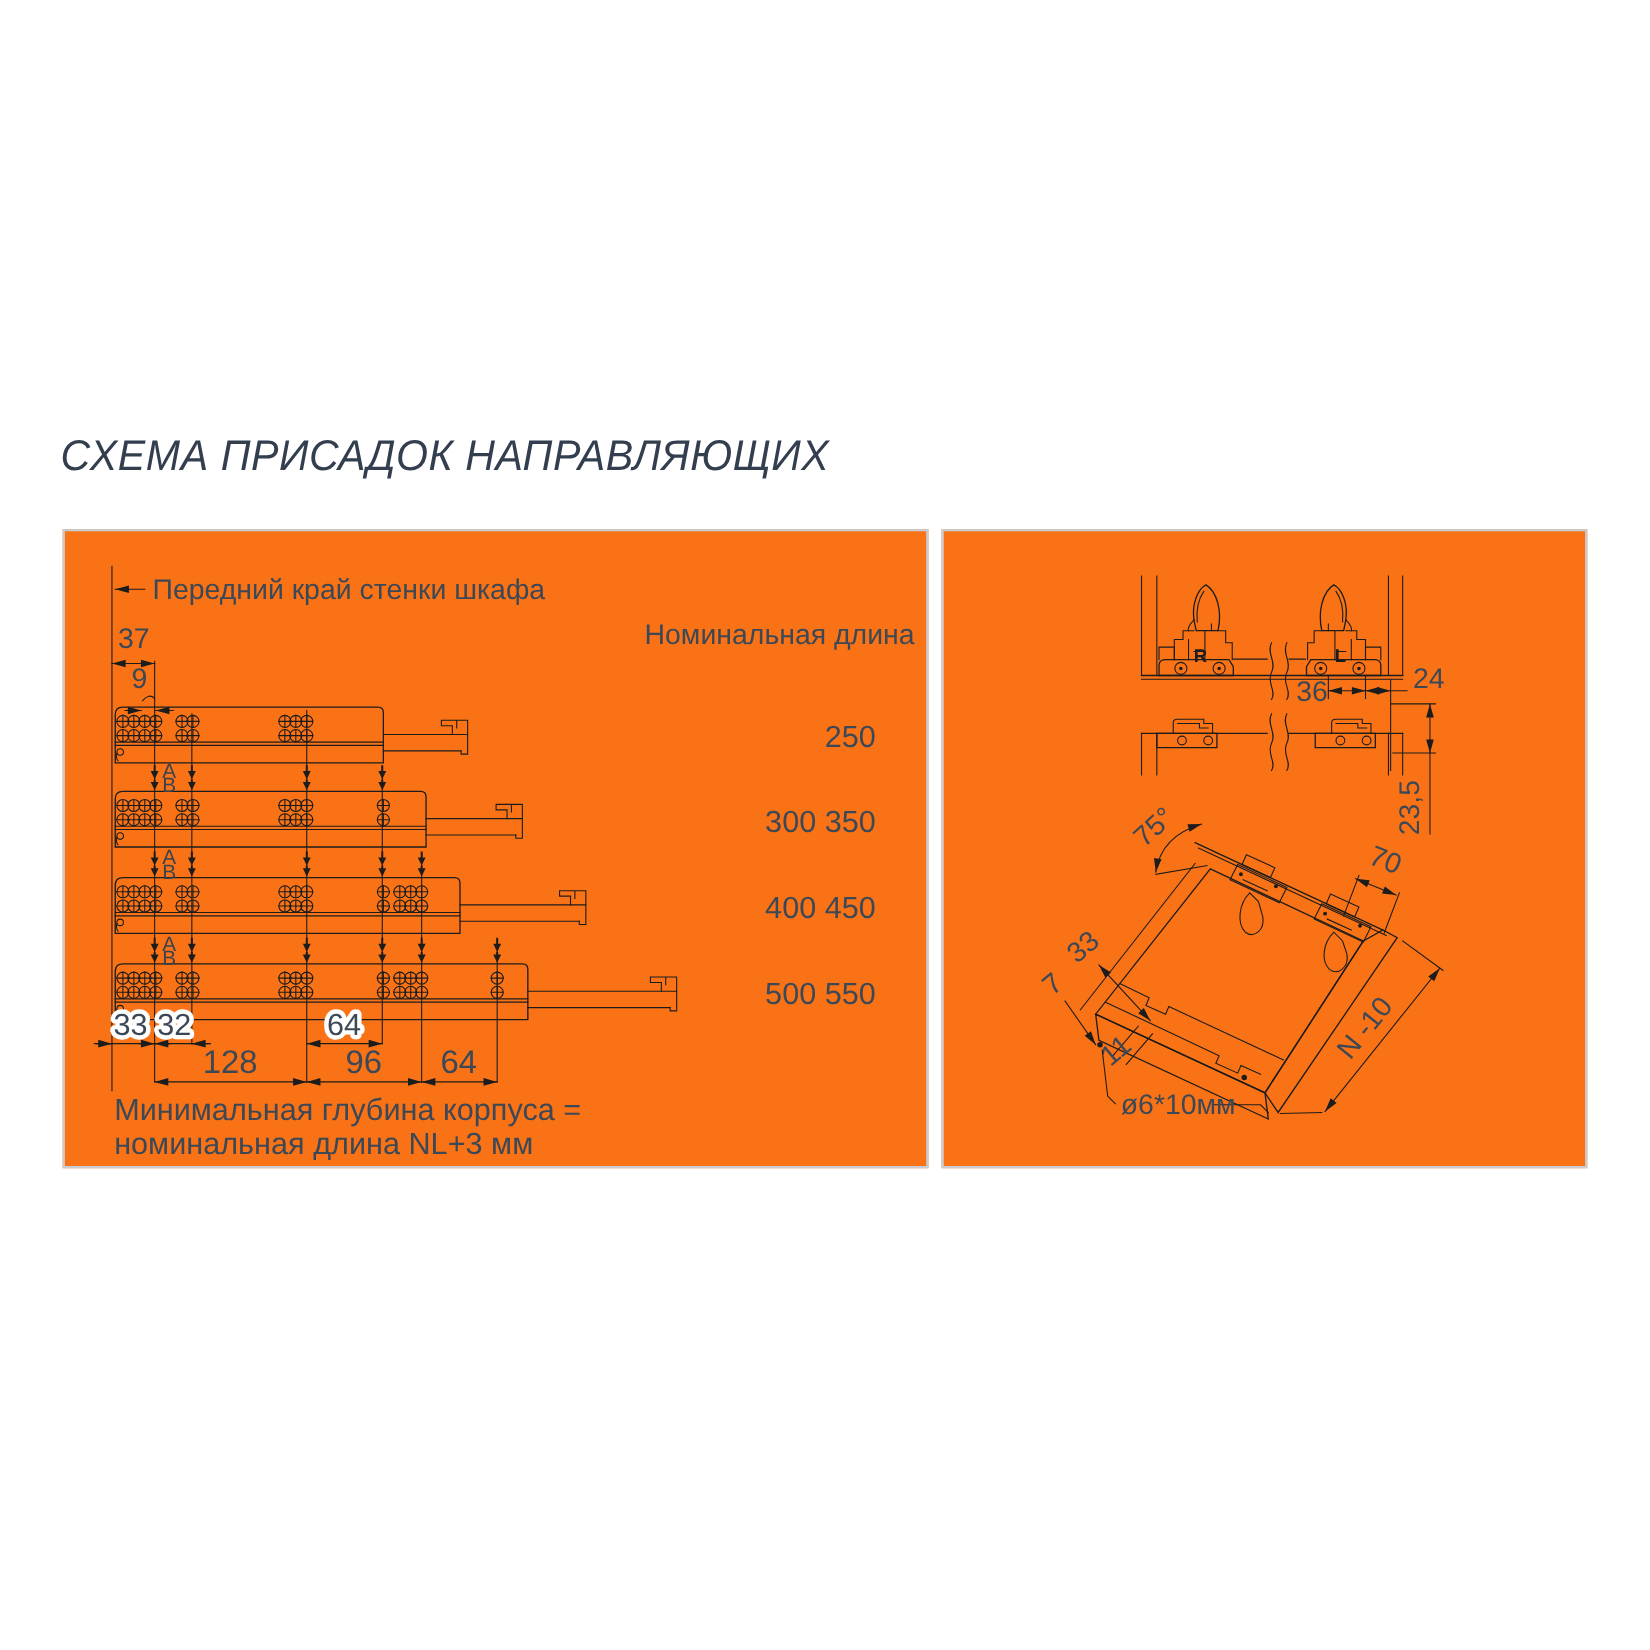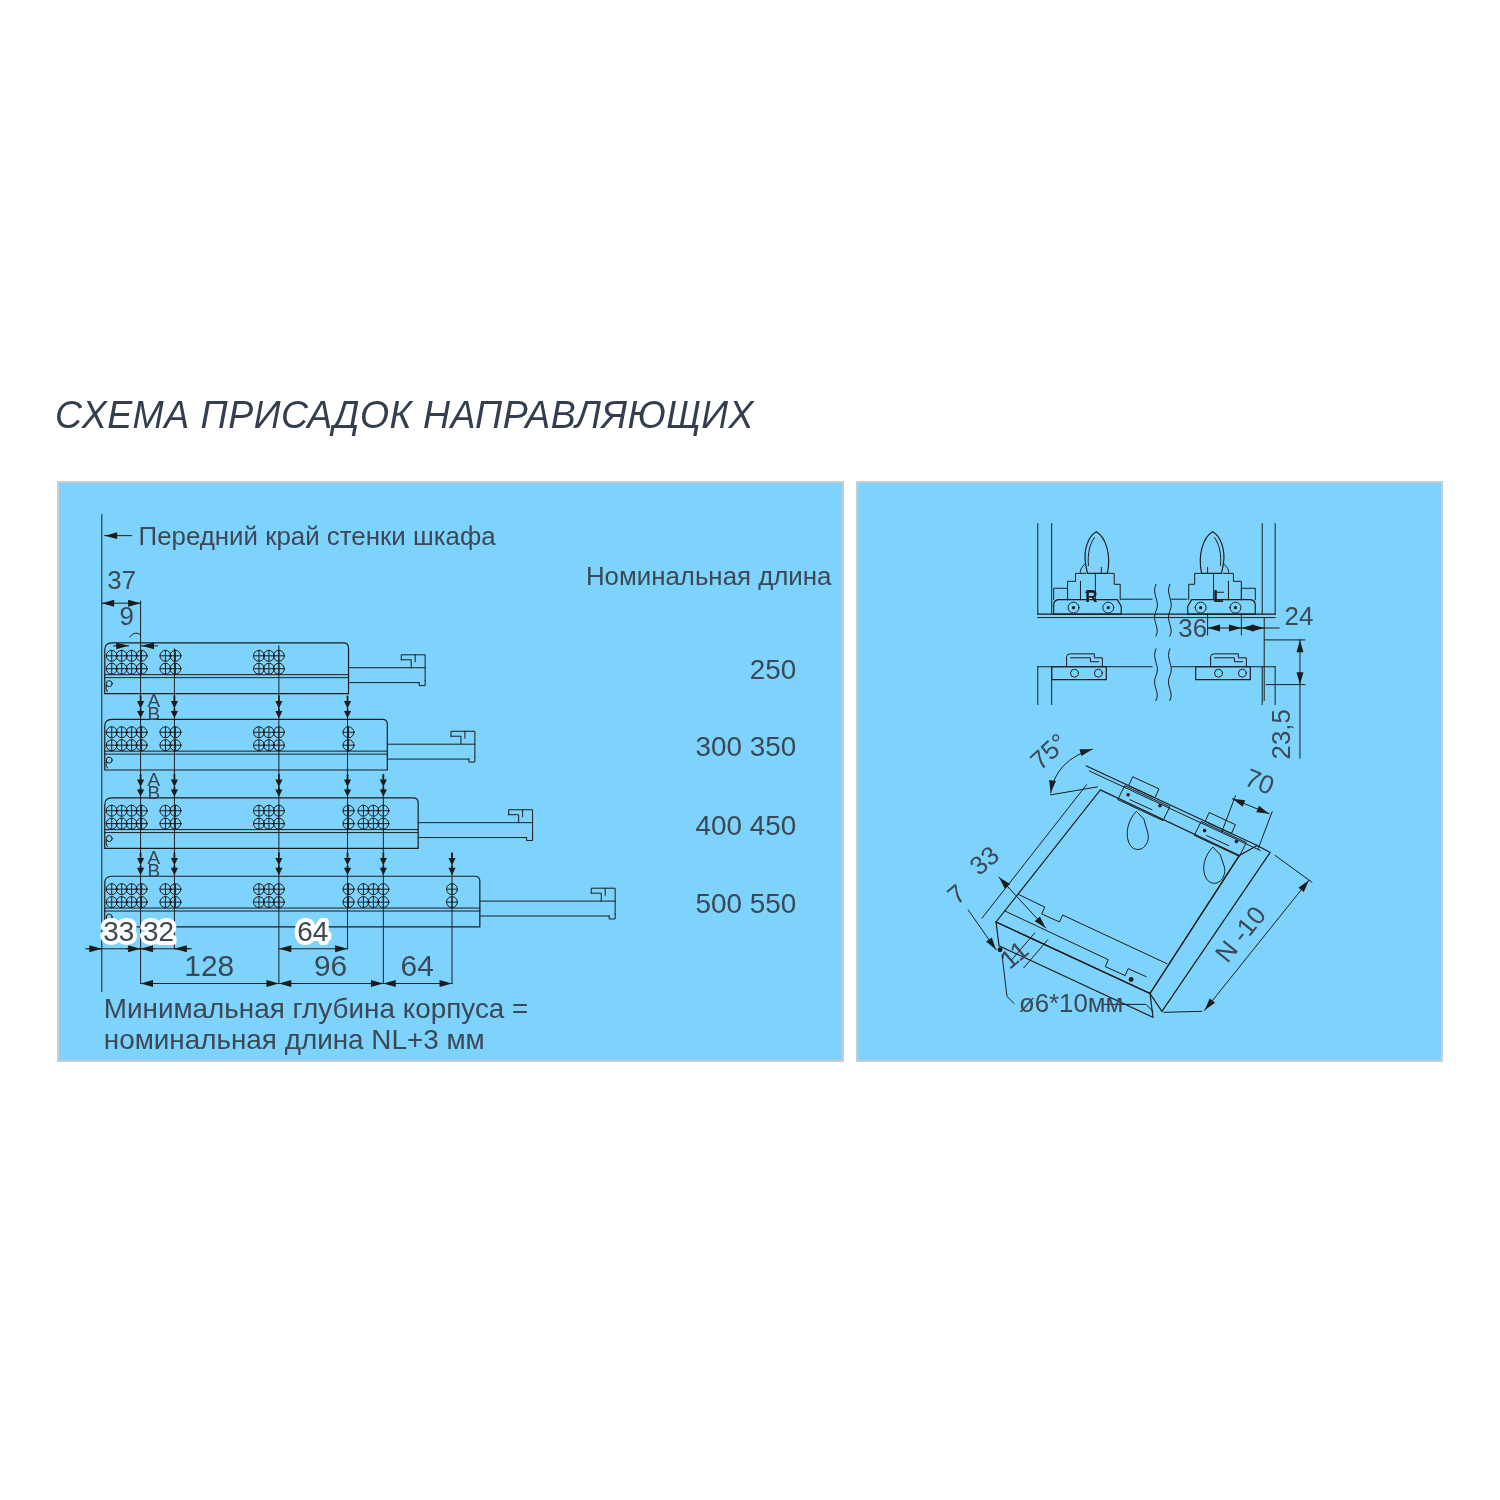--- a/index.html
+++ b/index.html
@@ -1,21 +1,21 @@
 <!DOCTYPE html>
 <html><head>
 <meta charset="utf-8">
 <style>
   html,body{margin:0;padding:0;background:#fff;}
   .page{position:relative;width:1500px;height:1140px;background:#fff;overflow:hidden;
         font-family:"Liberation Sans",sans-serif;}
   .title{position:absolute;left:55px;top:393px;margin:0;font-size:39px;font-weight:400;
          font-style:italic;color:#333e4e;letter-spacing:.5px;transform:scaleX(.96);
          transform-origin:left top;white-space:nowrap;}
-  .panel{position:absolute;top:481px;height:581px;border:2px solid #c9cdd0;background:#7dd3fc;
+  .panel{position:absolute;top:481px;height:581px;border:2px solid #c9cdd0;background:#f97316;
          box-sizing:border-box;}
   .panel.left{left:57px;width:787px;}
   .panel.right{left:856px;width:587px;}
   .panel svg{position:absolute;left:0;top:0;width:100%;height:100%;}
   .ln{fill:none;stroke:#1c1c1c;stroke-width:1.2;stroke-linecap:square;stroke-linejoin:miter;}
   .tn{stroke-width:1;}
   .b2{stroke-width:1.8;}
   .fl{fill:#1c1c1c;stroke:none;}
   .dt{font-family:"Liberation Sans",sans-serif;font-size:26px;fill:#3c4856;}
   .d28{font-size:28px;}

